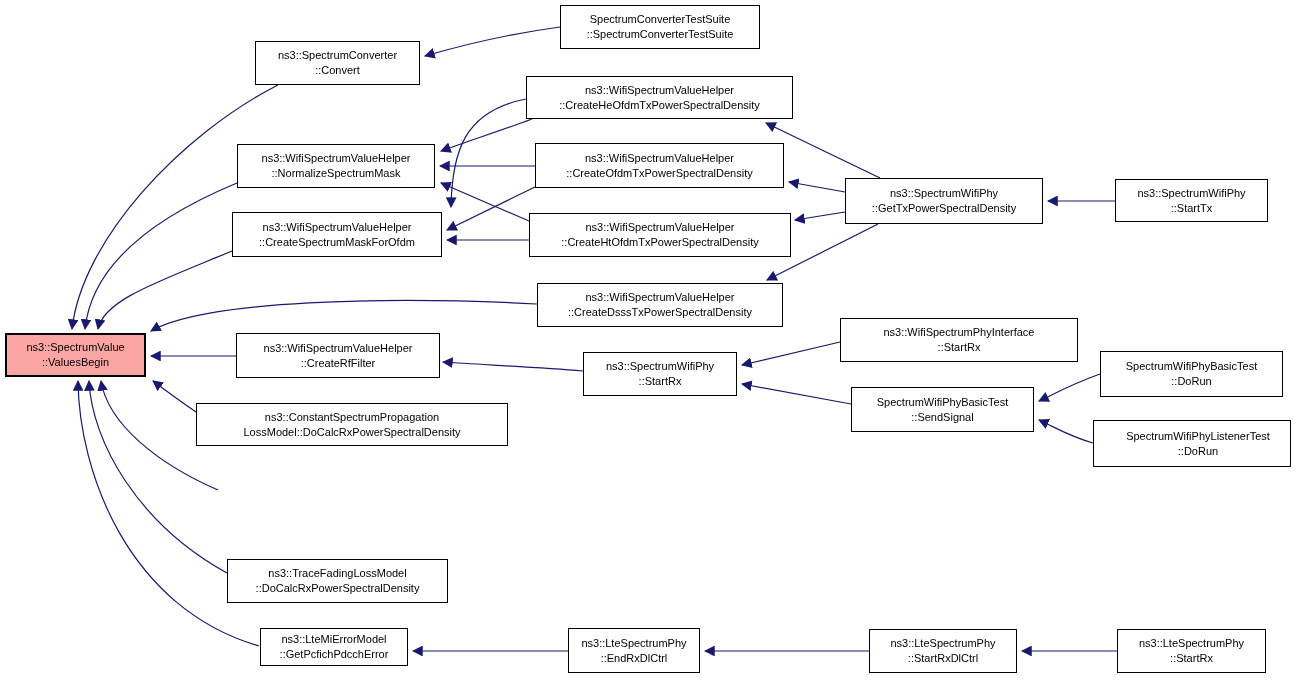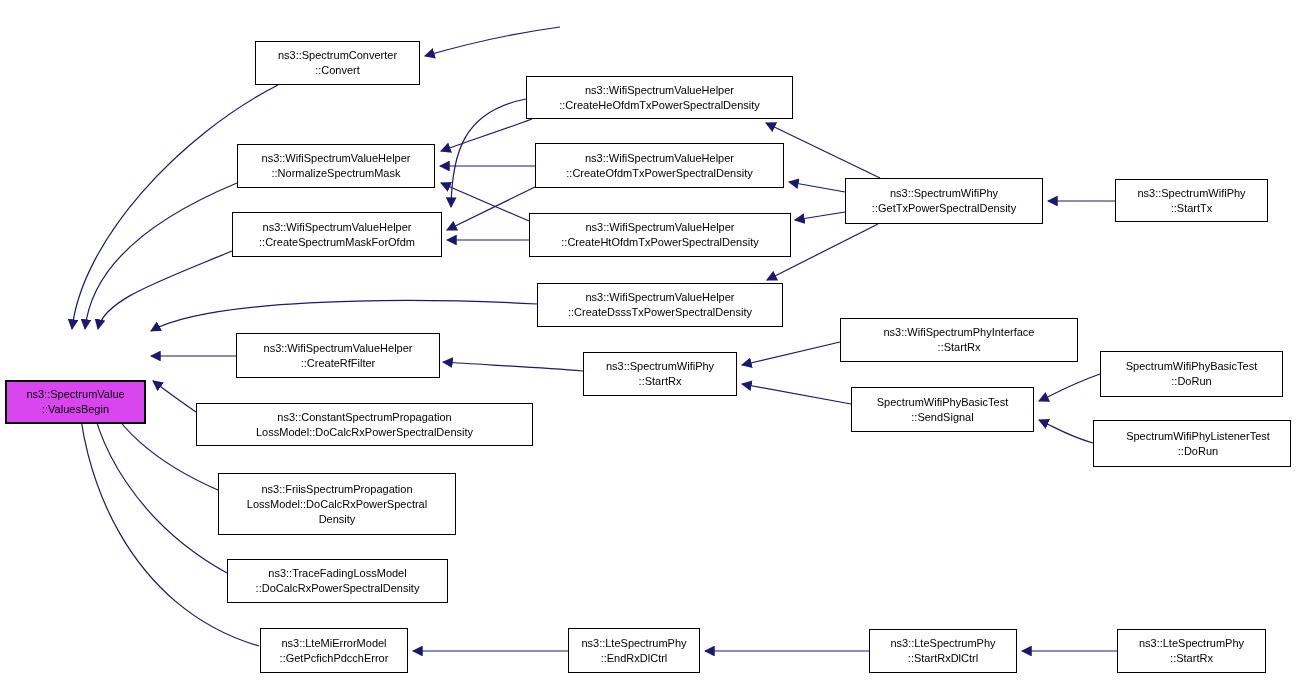--- a/index.html
+++ b/index.html
@@ -9,21 +9,21 @@
   }
   #edges { position:absolute; left:0; top:0; width:1296px; height:680px; }
   .edgeline { fill:none; stroke:#191970; stroke-width:1.2; }
   .node {
     position:absolute; box-sizing:border-box;
     background:#ffffff; border:1px solid #000;
     display:flex; align-items:center; justify-content:center;
     text-align:center; white-space:pre-line;
     font-size:11px; line-height:15px; color:#000; cursor:pointer;
   }
-  .node.root { background:#d946ef; border-width:2px; cursor:default;margin-top:47px; }
+  .node.root { background:#fca5a5; border-width:2px; cursor:default; }
 </style>
 </head>
 <body>
 
 <div id="canvas">
 
   <svg id="edges" viewBox="0 0 1296 680">
     <defs>
       <marker id="arrow" viewBox="0 0 10 10" refX="9" refY="5" markerWidth="9" markerHeight="9" orient="auto">
         <path d="M0,0 L10,5 L0,10 Z" fill="#191970"></path>
@@ -59,20 +59,22 @@
     <path class="edgeline" marker-end="url(#arrow)" d="M869,651 L705,651"></path>
     <path class="edgeline" marker-end="url(#arrow)" d="M1117,651 L1022,651"></path>
   </svg>
 
   <div class="node root" style="left:5px; top:333px; width:141px; height:44px;">ns3::SpectrumValue
 ::ValuesBegin</div>
 
   <div class="node" style="left:255px; top:41px; width:165px; height:44px;">ns3::SpectrumConverter
 ::Convert</div>
 
+  <div class="node" style="left:560px; top:5px; width:200px; height:44px;">SpectrumConverterTestSuite
+::SpectrumConverterTestSuite</div>
 
   <div class="node" style="left:526px; top:76px; width:267px; height:43px;">ns3::WifiSpectrumValueHelper
 ::CreateHeOfdmTxPowerSpectralDensity</div>
 
   <div class="node" style="left:237px; top:144px; width:198px; height:44px;">ns3::WifiSpectrumValueHelper
 ::NormalizeSpectrumMask</div>
 
   <div class="node" style="left:535px; top:143px; width:249px; height:45px;">ns3::WifiSpectrumValueHelper
 ::CreateOfdmTxPowerSpectralDensity</div>
 
@@ -102,31 +104,28 @@
 
   <div class="node" style="left:851px; top:387px; width:183px; height:45px;">SpectrumWifiPhyBasicTest
 ::SendSignal</div>
 
   <div class="node" style="left:1100px; top:351px; width:183px; height:46px;">SpectrumWifiPhyBasicTest
 ::DoRun</div>
 
   <div class="node" style="left:1093px; top:420px; width:198px; height:47px;padding-left:12px;">SpectrumWifiPhyListenerTest
 ::DoRun</div>
 
-  <div class="node" style="left:196px; top:403px; width:337px; height:43px;">ns3::ConstantSpectrumPropagation
+  <div class="node" style="left:196px; top:403px; width:312px; height:43px;">ns3::ConstantSpectrumPropagation
 LossModel::DoCalcRxPowerSpectralDensity</div>
 
-  <div class="node" style="left:218px; top:473px; width:238px; height:62px;">ns3::FriisSpectrumPropagation
-LossModel::DoCalcRxPowerSpectral
-Density</div>
 
   <div class="node" style="left:227px; top:559px; width:221px; height:44px;">ns3::TraceFadingLossModel
 ::DoCalcRxPowerSpectralDensity</div>
 
-  <div class="node" style="left:260px; top:628px; width:148px; height:45px;">ns3::LteMiErrorModel
+  <div class="node" style="left:260px; top:628px; width:148px; height:38px;">ns3::LteMiErrorModel
 ::GetPcfichPdcchError</div>
 
   <div class="node" style="left:568px; top:628px; width:132px; height:45px;">ns3::LteSpectrumPhy
 ::EndRxDlCtrl</div>
 
   <div class="node" style="left:869px; top:629px; width:148px; height:44px;">ns3::LteSpectrumPhy
 ::StartRxDlCtrl</div>
 
   <div class="node" style="left:1117px; top:629px; width:149px; height:44px;">ns3::LteSpectrumPhy
 ::StartRx</div>

